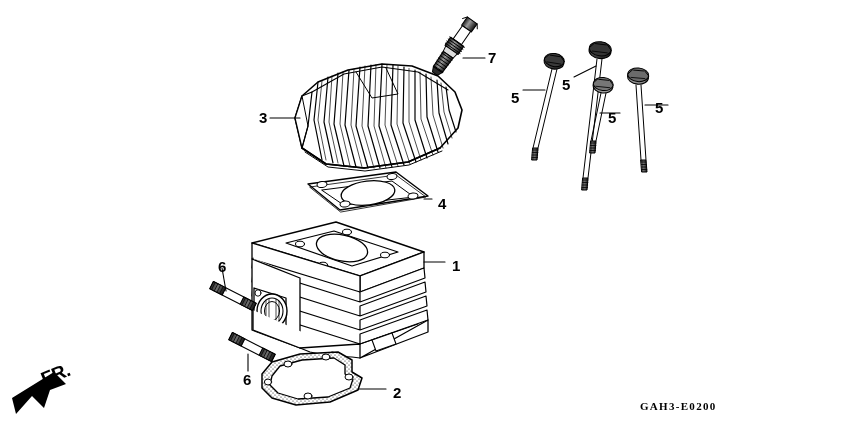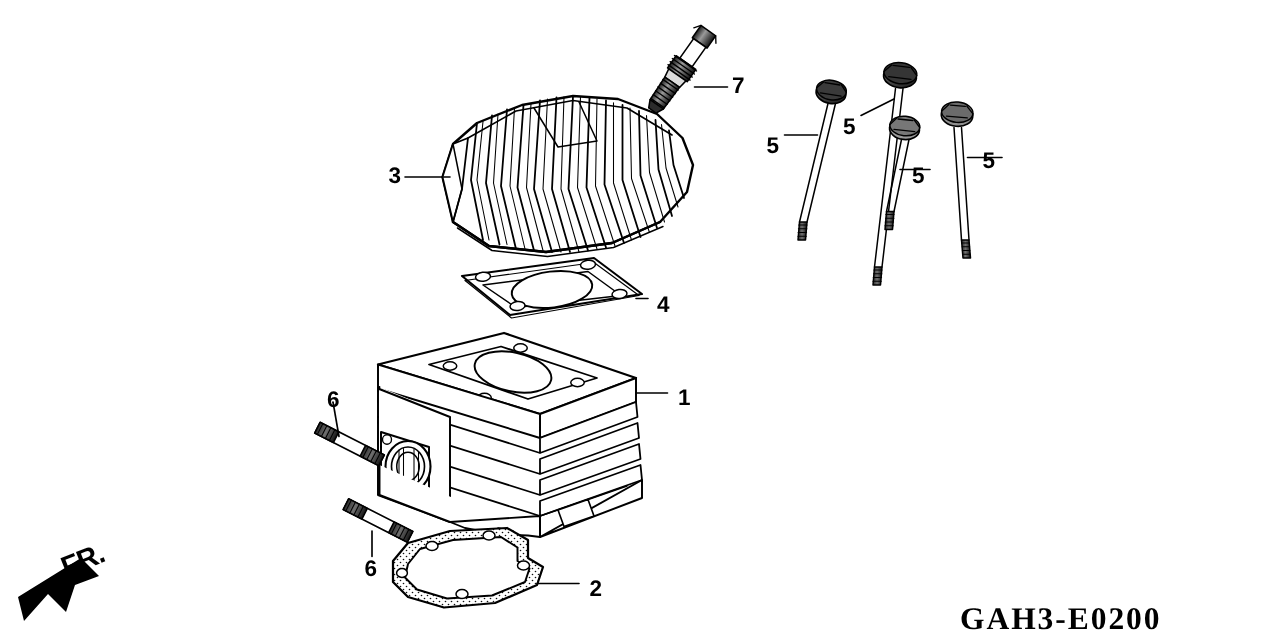--- a/index.html
+++ b/index.html
@@ -5,21 +5,21 @@
   html,body{margin:0;padding:0;background:#ffffff;}
   body{width:850px;height:425px;overflow:hidden;
        font-family:"Liberation Serif",serif;color:#000;}
   #sheet{position:relative;width:850px;height:425px;background:#fff;}
   svg#diagram{position:absolute;left:0;top:0;width:850px;height:425px;}
   .lbl{position:absolute;font-family:"Liberation Sans",sans-serif;
        font-weight:bold;font-size:15px;color:#000;line-height:1;
        white-space:nowrap;}
   #partcode{position:absolute;left:640px;top:400px;
             font-family:"Liberation Serif",serif;font-weight:bold;
-            font-size:21px;letter-spacing:1.3px;color:#000;white-space:nowrap;}
+            font-size:11px;letter-spacing:1.3px;color:#000;white-space:nowrap;}
   #frmark{position:absolute;left:8px;top:368px;width:96px;height:52px;}
   #frmark .frtext{position:absolute;left:30px;top:2px;
        font-family:"Liberation Sans",sans-serif;font-weight:bold;
        font-size:19px;color:#000;transform:rotate(-22deg);
        transform-origin:left top;letter-spacing:-0.5px;}
 </style>
 </head>
 <body>
 
 <div id="sheet">

